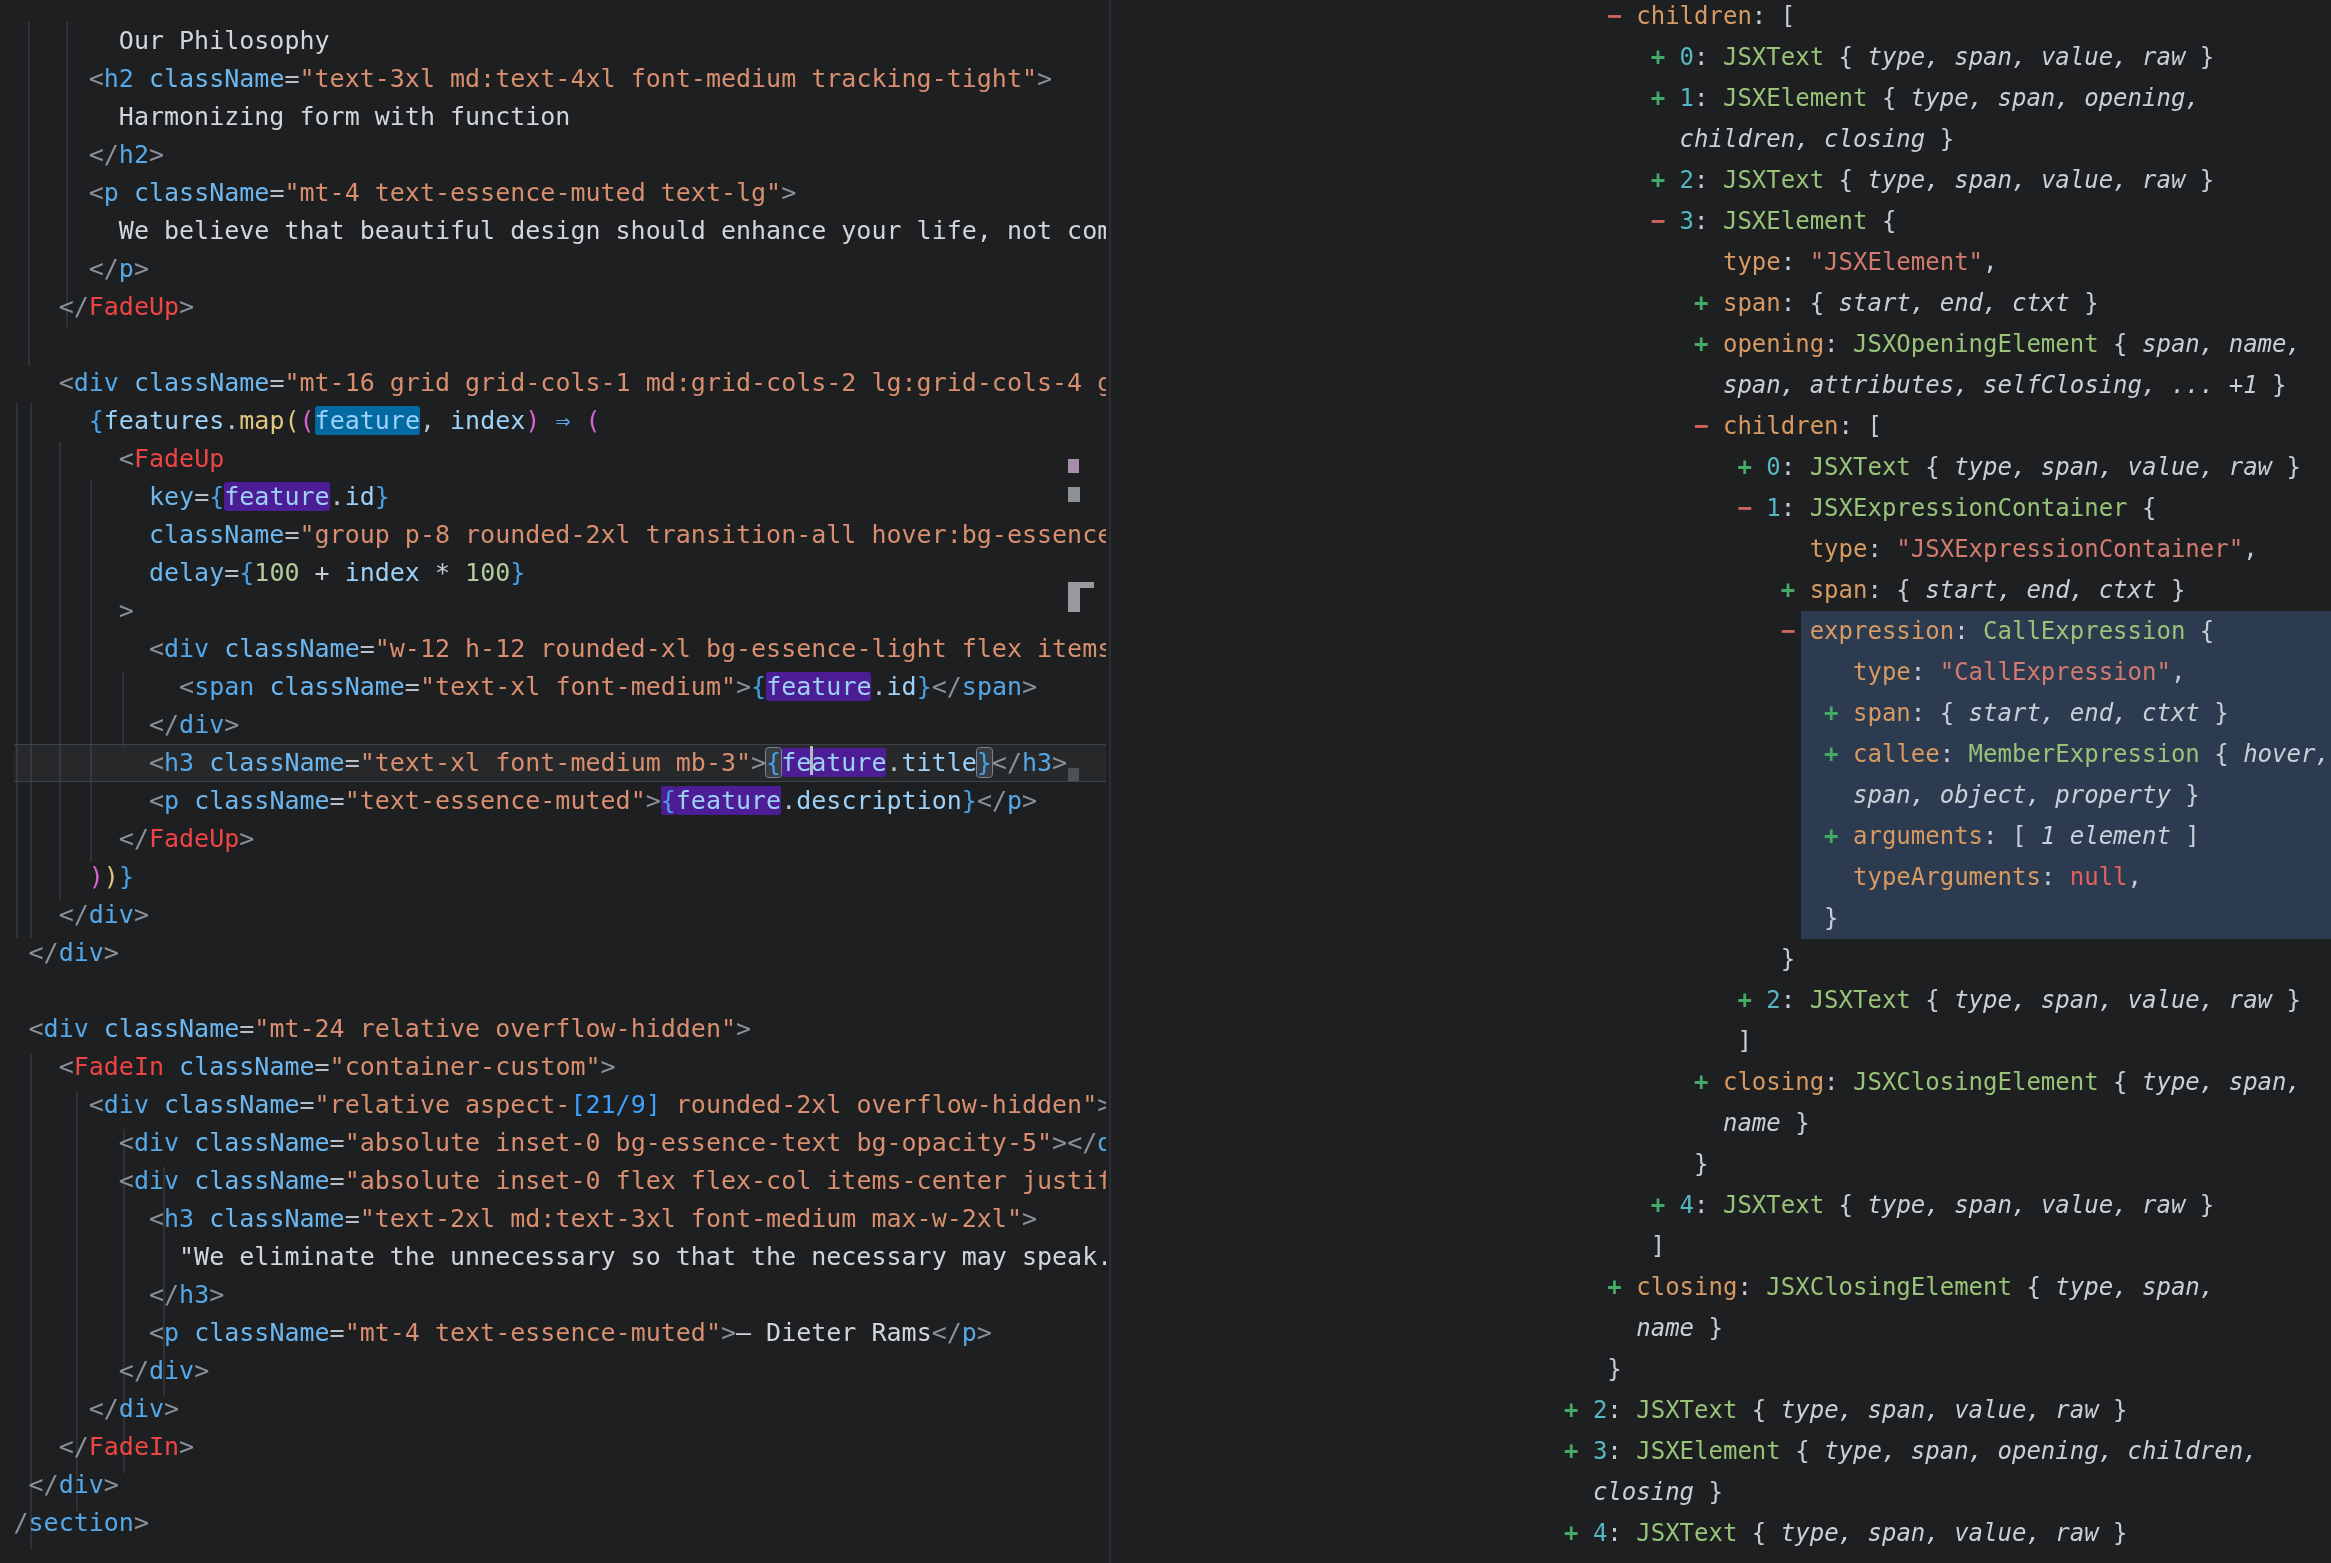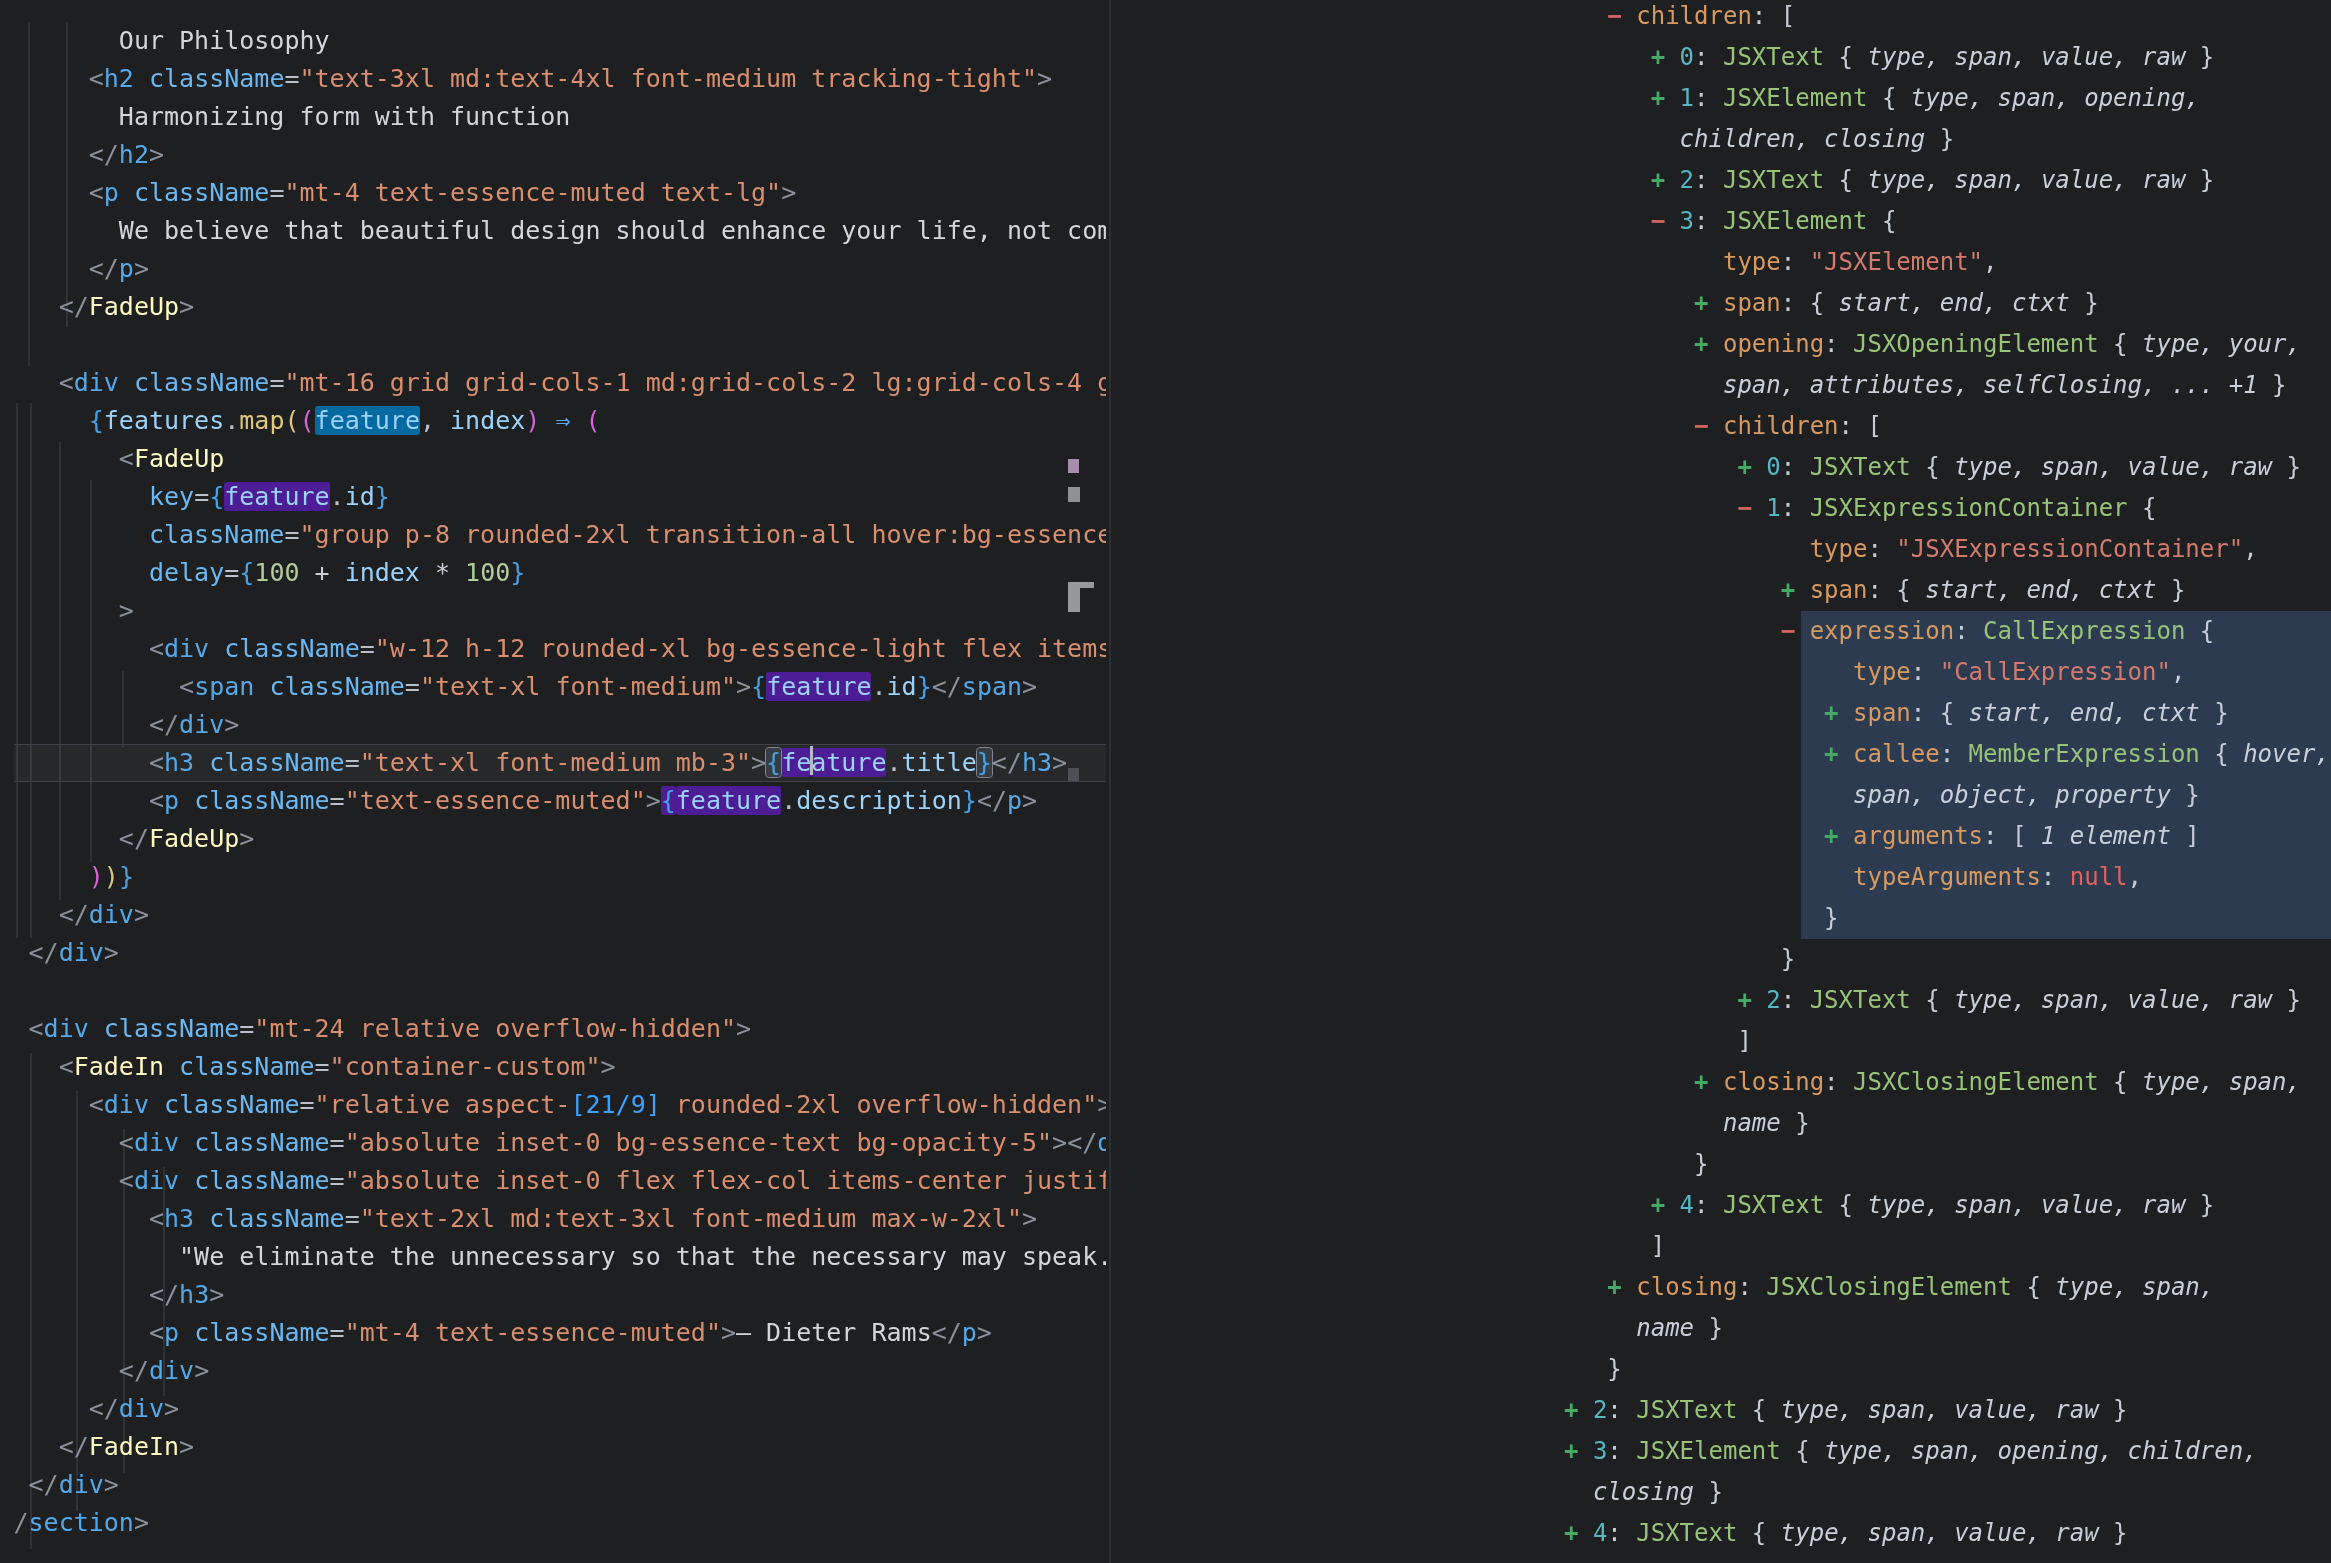--- a/index.html
+++ b/index.html
@@ -13,21 +13,21 @@
     position:absolute;left:8px;top:0;width:1098px;height:1564px;
     overflow:hidden;padding:4.5px 0 0 5.5px;box-sizing:border-box;
     font-size:25px;z-index:2;margin-top:17px;
   }
   #left-pane .ln{white-space:pre;height:38px;line-height:38px;position:relative;z-index:2;}
   #left-pane .ln.cur{
     background:rgba(255,255,255,0.045);
     box-shadow:inset 0 0.9px 0 #3e434a, inset 0 -0.9px 0 #3e434a;
   }
   
-  .tp{color:#8a919b;} .tag{color:#55a8e8;} .cmp{color:#fef9c3;}
+  .tp{color:#8a919b;} .tag{color:#55a8e8;} .cmp{color:#ef4444;}
   .attr{color:#6db7f0;} .pn{color:#b9c0c9;} .str{color:#d88e6f;}
   .txt{color:#d2d6db;} .br{color:#47a0e4;} .var{color:#9dd1f7;}
   .fn{color:#e0c77d;} .num{color:#b2cc9c;} .op{color:#c9ced6;}
   .py{color:#e0c77d;} .pm{color:#d664d6;} .ar{color:#5aa6f2;} .bb{color:#3da2ff;}
   .sp{color:#8a919b;}
   
   .fg{background:#4c1d95;border-radius:2.7px;}
   .fb{background:#0369a1;border-radius:2.7px;}
   .fx{outline:0.9px solid #7e858e;outline-offset:-0.9px;background:#383d43;border-radius:2.7px;}
   .caret{display:inline-block;width:2.7px;height:29px;background:#b6bac0;
@@ -117,21 +117,21 @@
 
 <div id="ast-pane">
     <div class="ln"><span class="sp">   </span><span class="mi">− </span><span class="key">children</span><span class="pn">: [</span></div>
     <div class="ln"><span class="sp">      </span><span class="pl">+ </span><span class="ix">0</span><span class="pn">: </span><span class="node">JSXText</span><span class="pn"> { </span><span class="it">type, span, value, raw</span><span class="pn"> }</span></div>
     <div class="ln"><span class="sp">      </span><span class="pl">+ </span><span class="ix">1</span><span class="pn">: </span><span class="node">JSXElement</span><span class="pn"> { </span><span class="it">type, span, opening,</span></div>
     <div class="ln"><span class="sp">        </span><span class="it">children, closing</span><span class="pn"> }</span></div>
     <div class="ln"><span class="sp">      </span><span class="pl">+ </span><span class="ix">2</span><span class="pn">: </span><span class="node">JSXText</span><span class="pn"> { </span><span class="it">type, span, value, raw</span><span class="pn"> }</span></div>
     <div class="ln"><span class="sp">      </span><span class="mi">− </span><span class="ix">3</span><span class="pn">: </span><span class="node">JSXElement</span><span class="pn"> {</span></div>
     <div class="ln"><span class="sp">           </span><span class="key">type</span><span class="pn">: </span><span class="rstr">"JSXElement"</span><span class="pn">,</span></div>
     <div class="ln"><span class="sp">         </span><span class="pl">+ </span><span class="key">span</span><span class="pn">: { </span><span class="it">start, end, ctxt</span><span class="pn"> }</span></div>
-    <div class="ln"><span class="sp">         </span><span class="pl">+ </span><span class="key">opening</span><span class="pn">: </span><span class="node">JSXOpeningElement</span><span class="pn"> { </span><span class="it">type, your,</span></div>
+    <div class="ln"><span class="sp">         </span><span class="pl">+ </span><span class="key">opening</span><span class="pn">: </span><span class="node">JSXOpeningElement</span><span class="pn"> { </span><span class="it">span, name,</span></div>
     <div class="ln"><span class="sp">           </span><span class="it">span, attributes, selfClosing, ... +1</span><span class="pn"> }</span></div>
     <div class="ln"><span class="sp">         </span><span class="mi">− </span><span class="key">children</span><span class="pn">: [</span></div>
     <div class="ln"><span class="sp">            </span><span class="pl">+ </span><span class="ix">0</span><span class="pn">: </span><span class="node">JSXText</span><span class="pn"> { </span><span class="it">type, span, value, raw</span><span class="pn"> }</span></div>
     <div class="ln"><span class="sp">            </span><span class="mi">− </span><span class="ix">1</span><span class="pn">: </span><span class="node">JSXExpressionContainer</span><span class="pn"> {</span></div>
     <div class="ln"><span class="sp">                 </span><span class="key">type</span><span class="pn">: </span><span class="rstr">"JSXExpressionContainer"</span><span class="pn">,</span></div>
     <div class="ln"><span class="sp">               </span><span class="pl">+ </span><span class="key">span</span><span class="pn">: { </span><span class="it">start, end, ctxt</span><span class="pn"> }</span></div>
     <div class="ln hl"><span class="sp">               </span><span class="mi">− </span><span class="key">expression</span><span class="pn">: </span><span class="node">CallExpression</span><span class="pn"> {</span></div>
     <div class="ln hl"><span class="sp">                    </span><span class="key">type</span><span class="pn">: </span><span class="rstr">"CallExpression"</span><span class="pn">,</span></div>
     <div class="ln hl"><span class="sp">                  </span><span class="pl">+ </span><span class="key">span</span><span class="pn">: { </span><span class="it">start, end, ctxt</span><span class="pn"> }</span></div>
     <div class="ln hl"><span class="sp">                  </span><span class="pl">+ </span><span class="key">callee</span><span class="pn">: </span><span class="node">MemberExpression</span><span class="pn"> { </span><span class="it">hover,</span></div>

